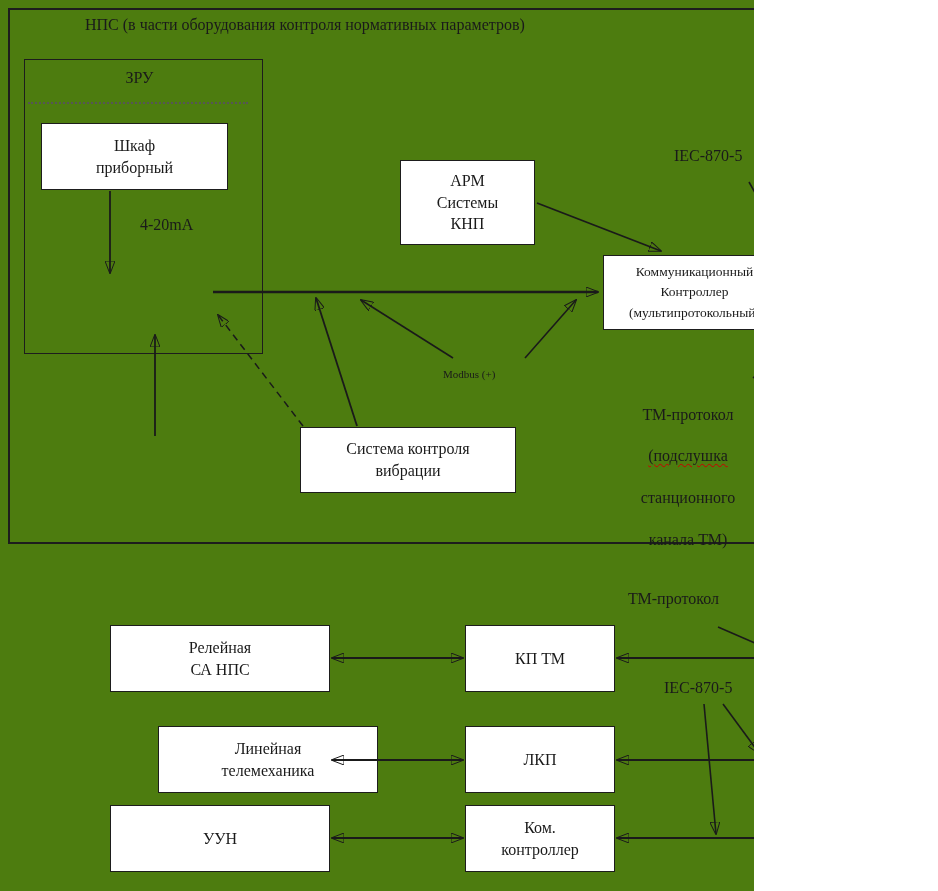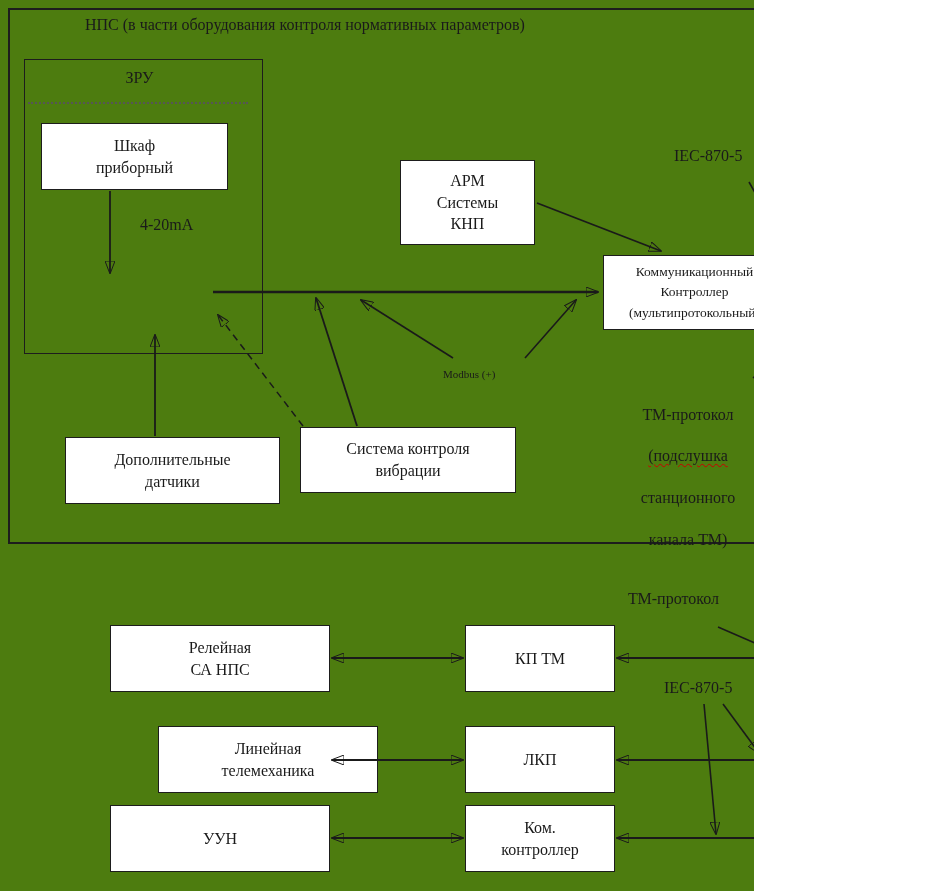--- a/index.html
+++ b/index.html
@@ -47,22 +47,20 @@
   <div class="frame" style="left:24px;top:59px;width:239px;height:295px;border-width:1.6px;"></div>
   <div class="lbl" style="left:20px;top:68px;width:239px;">ЗРУ</div>
   <div class="dotted-divider" style="left:28px;top:102px;width:220px;"></div>
 
   <div class="box" style="left:41px;top:123px;width:187px;height:67px;">Шкаф
 приборный</div>
 
   <div class="lbl" style="left:140px;top:215px;">4-20mA</div>
 
 
-  <div class="box" style="left:65px;top:437px;width:215px;height:67px;">Дополнительные
-датчики</div>
 
   <div class="box" style="left:300px;top:427px;width:216px;height:66px;">Система контроля
 вибрации</div>
 
   <div class="box" style="left:400px;top:160px;width:135px;height:85px;">АРМ
 Системы
 КНП</div>
 
   <div class="box" style="left:603px;top:255px;width:183px;height:75px;font-size:13.5px;line-height:1.5;">Коммуникационный
 Контроллер

